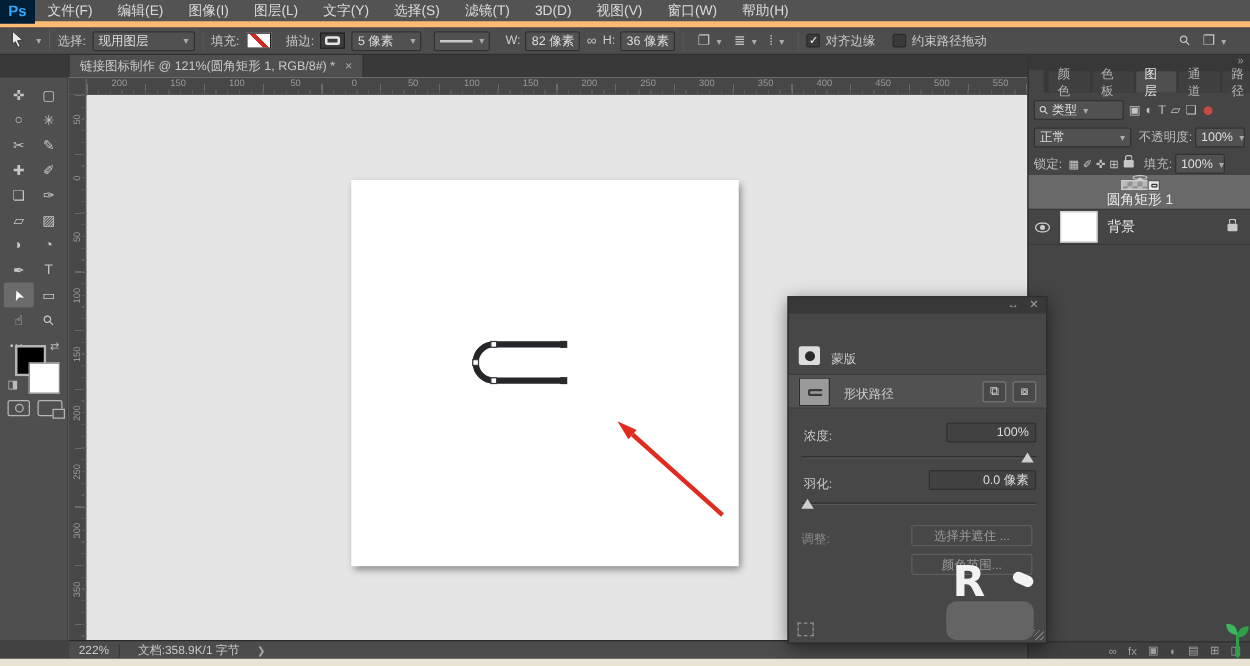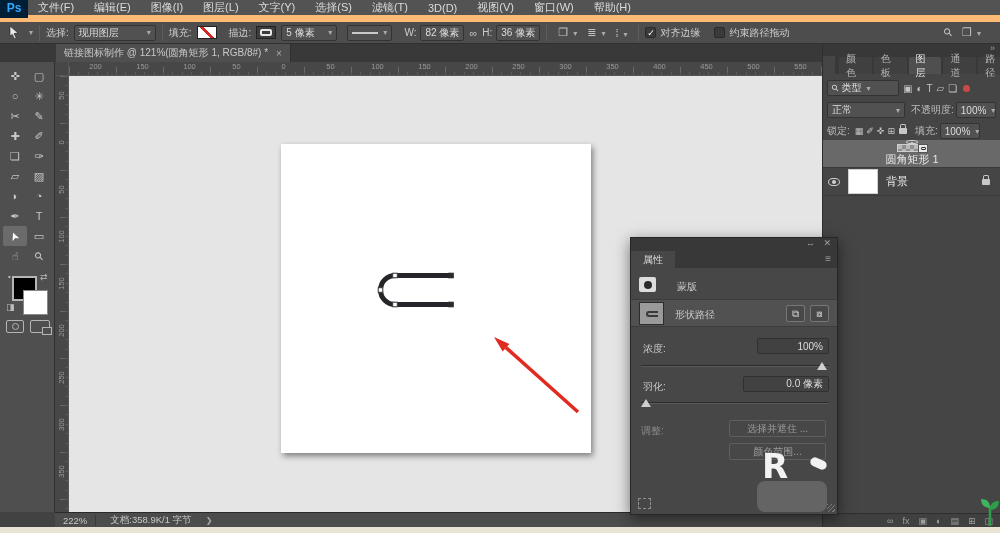--- a/index.html
+++ b/index.html
@@ -3,21 +3,21 @@
 <meta charset="utf-8">
 <style>
   * { margin:0; padding:0; box-sizing:border-box; }
   body { font-family:"Liberation Sans","DejaVu Sans",sans-serif; background:#222; }
   .app { position:relative; width:1000px; height:533px; background:#3b3b3b; overflow:hidden;
          color:#d6d6d6; font-size:11px; -webkit-font-smoothing:antialiased; }
   .abs { position:absolute; }
 
   
   .menubar { position:absolute; left:0; top:0; width:1000px; height:22px; background:#535353;
-             border-bottom:7px solid #fdba74; display:flex; align-items:center; }
+             border-bottom:5px solid #fdba74; display:flex; align-items:center; }
   .ps-logo { width:28px; height:21px; background:#001e36; color:#31a8ff; font-weight:bold;
              font-size:12px; display:flex; align-items:center; justify-content:center; }
   .menu-item { padding:0 10px; height:22px; display:flex; align-items:center; color:#dcdcdc; font-size:11px; cursor:default; }
 
   
   .optionsbar { position:absolute; left:0; top:22px; width:1000px; height:22px; background:#4d4d4d;
                 border-bottom:1px solid #303030; display:flex; align-items:center; font-size:10px; color:#ccc; }
   .ob-sep { width:1px; height:16px; background:#3a3a3a; border-right:1px solid #5d5d5d; margin:0 6px; }
   .field { background:#515151; border:1px solid #333; border-radius:2px; height:16px;
            display:inline-flex; align-items:center; padding:0 4px; color:#ddd; }
@@ -132,21 +132,21 @@
            border:1px solid #262626; box-shadow:0 4px 14px rgba(0,0,0,.5); font-size:10px; color:#c9c9c9; }
   .props-header { position:absolute; left:0; top:0; width:100%; height:13px; background:#383838; }
   .props-header span { position:absolute; top:0; font-size:9px; color:#9f9f9f; }
   .props-tabrow { position:absolute; left:0; top:13px; width:100%; height:17px; background:#383838; }
   .props-tab { position:absolute; left:0; top:0; height:17px; padding:0 12px; background:#474747;
                display:flex; align-items:center; color:#dcdcdc; }
   .props-menu { position:absolute; right:6px; top:2px; color:#9f9f9f; font-size:10px; }
   .mask-ic { position:absolute; left:8px; top:39px; width:17px; height:15px; background:#dcdcdc; border-radius:2px;
              display:flex; align-items:center; justify-content:center; }
   .mask-ic i { width:8px; height:8px; background:#2a2a2a; border-radius:50%; }
-  .masks-label { position:absolute; left:34px; top:42px;margin-left:12px; }
+  .masks-label { position:absolute; left:34px; top:42px; }
   .shape-row { position:absolute; left:0; top:61px; width:100%; height:28px; background:#515151;
                border-top:1px solid #3c3c3c; border-bottom:1px solid #3c3c3c; }
   .shape-thumb { position:absolute; left:8px; top:2px; width:25px; height:23px; background:#9a9a9a; border:1px solid #2c2c2c; }
   .shape-thumb i { position:absolute; left:6px; top:8px; width:12px; height:6px; border:2px solid #3a3a3a; border-right:none; border-radius:3px 0 0 3px; }
   .shape-label { position:absolute; left:44px; top:8px; }
   .shape-ic { position:absolute; top:5px; width:19px; height:17px; border:1px solid #777; border-radius:2px;
               display:flex; align-items:center; justify-content:center; font-size:10px; color:#d0d0d0; background:#484848; }
   .valbox { position:absolute; height:16px; background:#414141; border:1px solid #303030; border-radius:2px;
             display:flex; align-items:center; justify-content:flex-end; padding:0 5px; color:#ddd; }
   .track { position:absolute; left:10px; width:188px; height:2px; background:#2c2c2c; border-bottom:1px solid #5a5a5a; }
@@ -478,24 +478,20 @@
         <span class="dfic">⊞</span>
         <span class="dfic">◫</span>
       </div>
   </div>
 
   <div class="props">
     <div class="props-header">
       <span style="right:22px">↔</span>
       <span style="right:6px">✕</span>
     </div>
-    <div class="props-tabrow">
-      <span class="props-tab">属性</span>
-      <span class="props-menu">≡</span>
-    </div>
 
     <div class="mask-ic">
         <i></i>
       </div>
     <div class="masks-label">蒙版</div>
 
     <div class="shape-row">
       <span class="shape-thumb">
           <i></i>
         </span>

